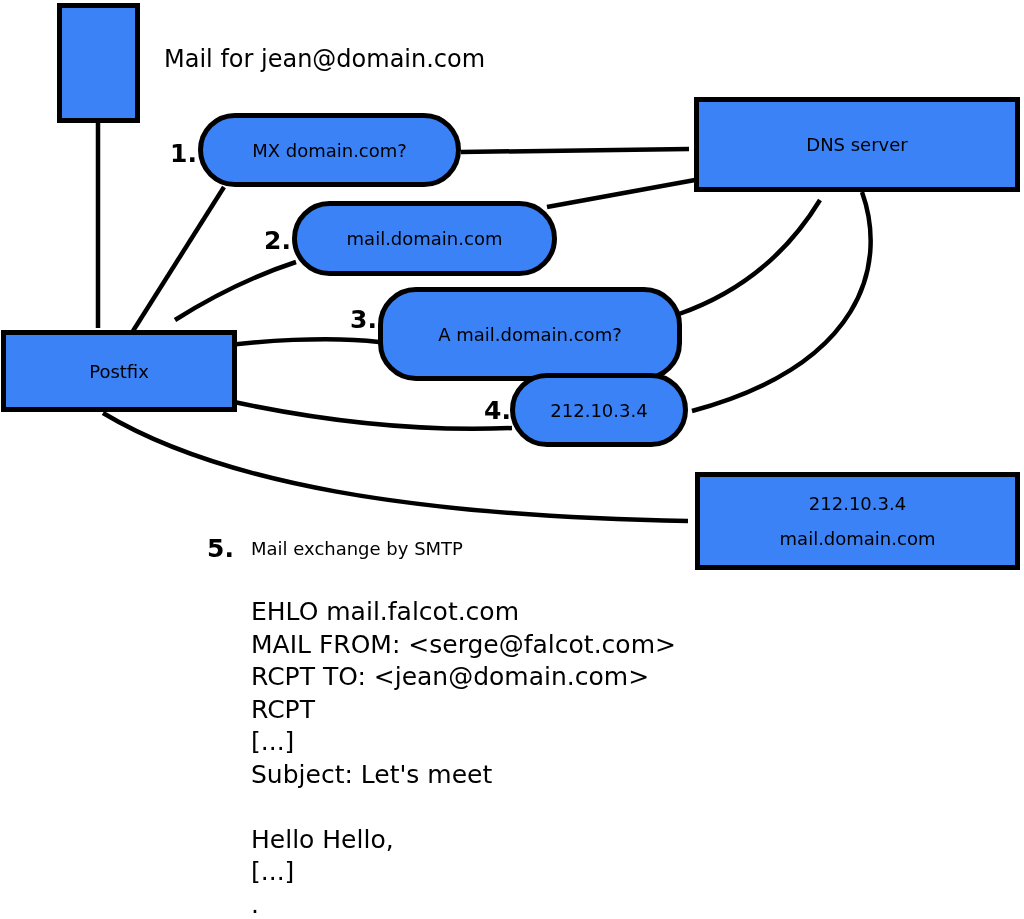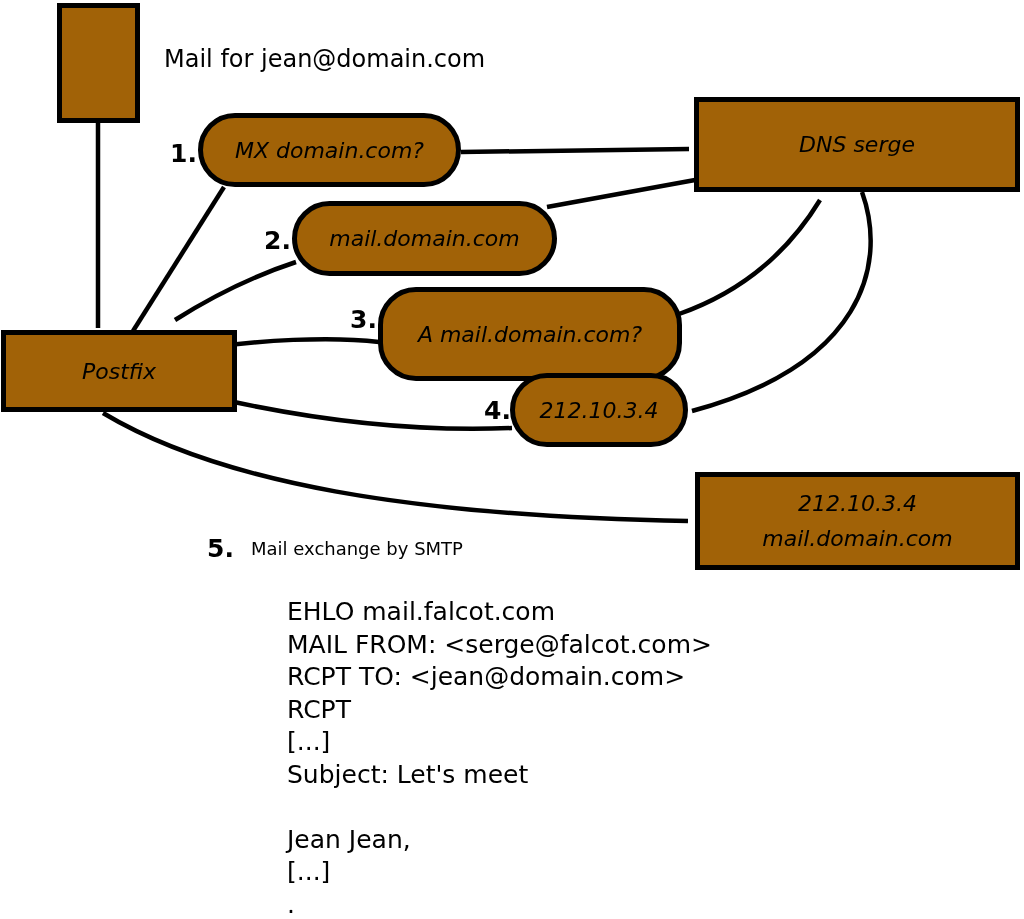--- a/index.html
+++ b/index.html
@@ -20,27 +20,26 @@
   }
   svg.connectors path {
     fill: none;
     stroke: #000000;
     stroke-width: 4.5;
   }
   .box {
     position: absolute;
     box-sizing: border-box;
     border: 5px solid #000000;
-    background: #a16207;
+    background: #3b82f6;
     display: flex;
     align-items: center;
     justify-content: center;
-    font-size: 22px;
+    font-size: 18px;
     z-index: 2;
-    font-style: italic;
   }
   .pill { border-radius: 38px; }
   .mx-box { flex-direction: column; line-height: 35px; }
   .num {
     position: absolute;
     transform: translateY(-50%);
     font-weight: bold;
     font-size: 25px;
     z-index: 3;
     white-space: nowrap;
@@ -57,21 +56,20 @@
     position: absolute;
     left: 251px;
     top: 596px;
     z-index: 3;
   }
   .smtp-line {
     height: 32.5px;
     line-height: 32.5px;
     font-size: 25px;
     white-space: pre;
-    margin-left: 36px;
   }
 </style>
 </head>
 <body>
 
 <div class="canvas">
 
   <svg class="connectors" viewBox="0 0 1024 919">
     <defs>
       <marker id="arrow" viewBox="-32 -13 33 26" markerWidth="33" markerHeight="26" markerUnits="userSpaceOnUse" refX="0" refY="0" orient="auto">
@@ -92,21 +90,21 @@
 
   <div class="box" style="left:57px; top:3px; width:83px; height:120px;"></div>
 
   <div class="floating-label title-label" style="left:164px; top:59px;">Mail for jean@domain.com</div>
 
   <div class="box" style="left:1px; top:330px; width:236px; height:82px;">
     <span>Postfix</span>
   </div>
 
   <div class="box" style="left:694px; top:97px; width:326px; height:95px;">
-    <span>DNS serge</span>
+    <span>DNS server</span>
   </div>
 
   <div class="box mx-box" style="left:695px; top:472px; width:325px; height:98px;">
     <span>212.10.3.4</span>
     <span>mail.domain.com</span>
   </div>
 
   <div class="num" style="left:170px; top:153px;">1.</div>
   <div class="box pill" style="left:198px; top:113px; width:263px; height:74px;">
     <span>MX domain.com?</span>
@@ -131,18 +129,18 @@
   <div class="floating-label" style="left:251px; top:548px;">Mail exchange by SMTP</div>
 
   <div class="smtp-block">
     <div class="smtp-line">EHLO mail.falcot.com</div>
     <div class="smtp-line">MAIL FROM: &lt;serge@falcot.com&gt;</div>
     <div class="smtp-line">RCPT TO: &lt;jean@domain.com&gt;</div>
     <div class="smtp-line">RCPT</div>
     <div class="smtp-line">[...]</div>
     <div class="smtp-line">Subject: Let's meet</div>
     <div class="smtp-line"></div>
-    <div class="smtp-line">Jean Jean,</div>
+    <div class="smtp-line">Hello Hello,</div>
     <div class="smtp-line">[...]</div>
     <div class="smtp-line">.</div>
   </div>
 
 </div>
 
 </body></html>

